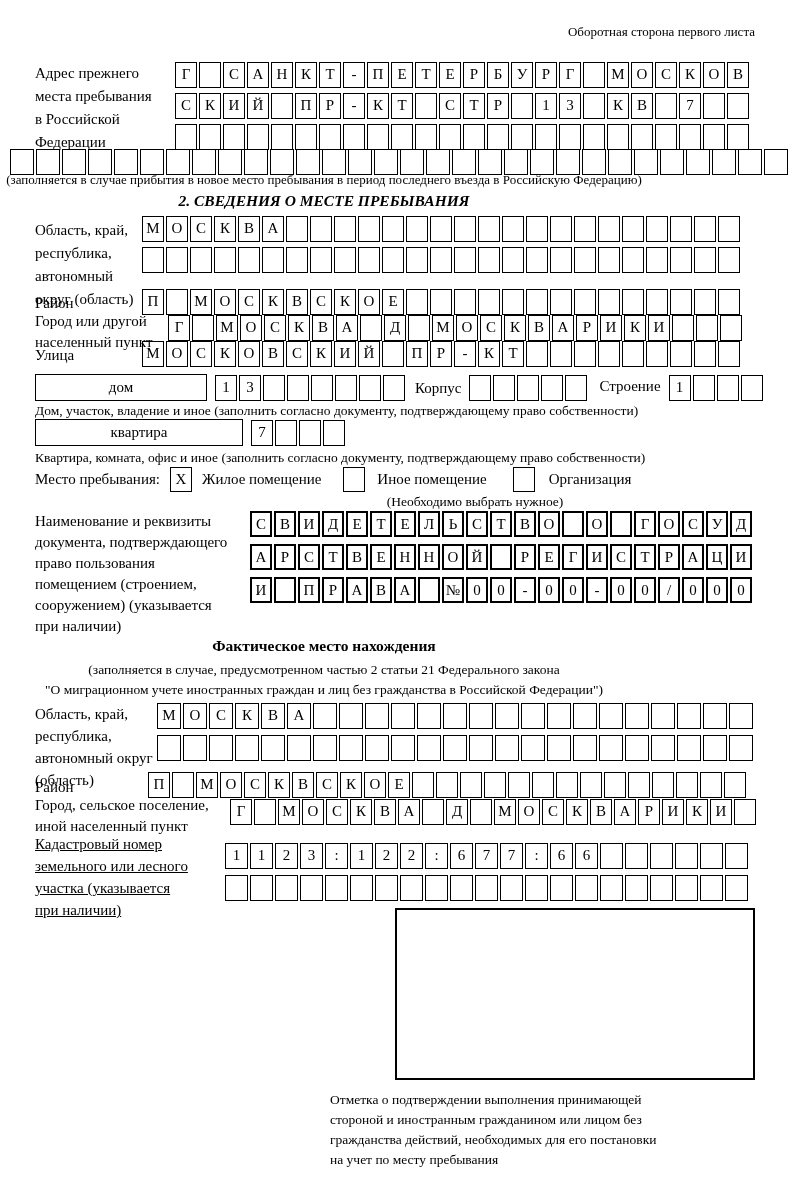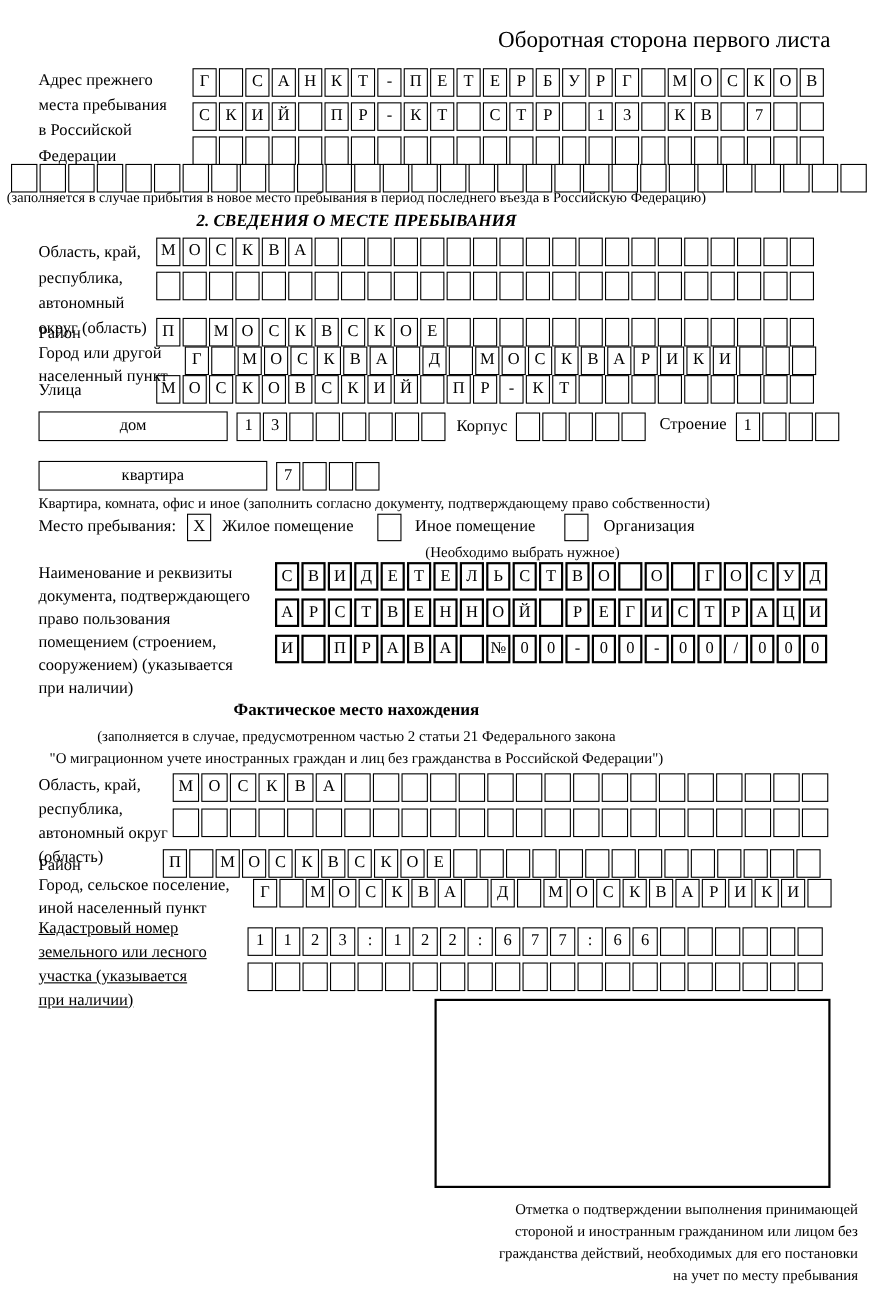--- a/index.html
+++ b/index.html
@@ -38,21 +38,21 @@
   .cb {
     flex: none; box-sizing: border-box;
     width: 22px; height: 25px; border: 1.5px solid #000;
     text-align: center; font-size: 15px; line-height: 23px;
   }
   .stamp {
     box-sizing: border-box;
     border: 2px solid #000;
     background: #fff;
   }
-  .hdr { font-size: 21px; }
+  .hdr { font-size: 13px; }
 </style>
 </head>
 <body>
 
 <div id="page">
 
   <div class="abs hdr" style="left:0; top:24px; width:755px; text-align:right;">Оборотная сторона первого листа</div>
 
   <div class="abs lbl" style="left:35px; top:62px;">Адрес прежнего
 места пребывания
@@ -339,20 +339,21 @@
         <span class="cell"></span>
       </span>
     <span class="lbl" style="margin:2px 8px 4px 12px;">Строение</span>
     <span class="cells">
         <span class="cell">1</span>
         <span class="cell"></span>
         <span class="cell"></span>
         <span class="cell"></span>
       </span>
   </div>
+  <div class="abs cap13-5" style="left:35px; top:403px;">Дом, участок, владение и иное (заполнить согласно документу, подтверждающему право собственности)</div>
 
   <div class="abs inline-row" style="left:35px; top:419px;">
     <span class="labelbox" style="width:208px; margin-right:8px;">квартира</span>
     <span class="cells">
         <span class="cell">7</span>
         <span class="cell"></span>
         <span class="cell"></span>
         <span class="cell"></span>
       </span>
   </div>
@@ -605,18 +606,18 @@
       <span class="cell"></span>
       <span class="cell"></span>
       <span class="cell"></span>
       <span class="cell"></span>
       <span class="cell"></span>
       <span class="cell"></span>
       <span class="cell"></span>
     </div>
 
   <div class="abs stamp" style="left:395px; top:908px; width:360px; height:172px;"></div>
-  <div class="abs cap13-5" style="left:330px; top:1090px; width:450px; text-align:right; white-space:pre-line; line-height:20px;">Отметка о подтверждении выполнения принимающей
+  <div class="abs cap13-5" style="left:330px; top:1090px; width:450px; text-align:left; white-space:pre-line; line-height:20px;">Отметка о подтверждении выполнения принимающей
 стороной и иностранным гражданином или лицом без
 гражданства действий, необходимых для его постановки
 на учет по месту пребывания</div>
 
 </div>
 
 </body></html>

